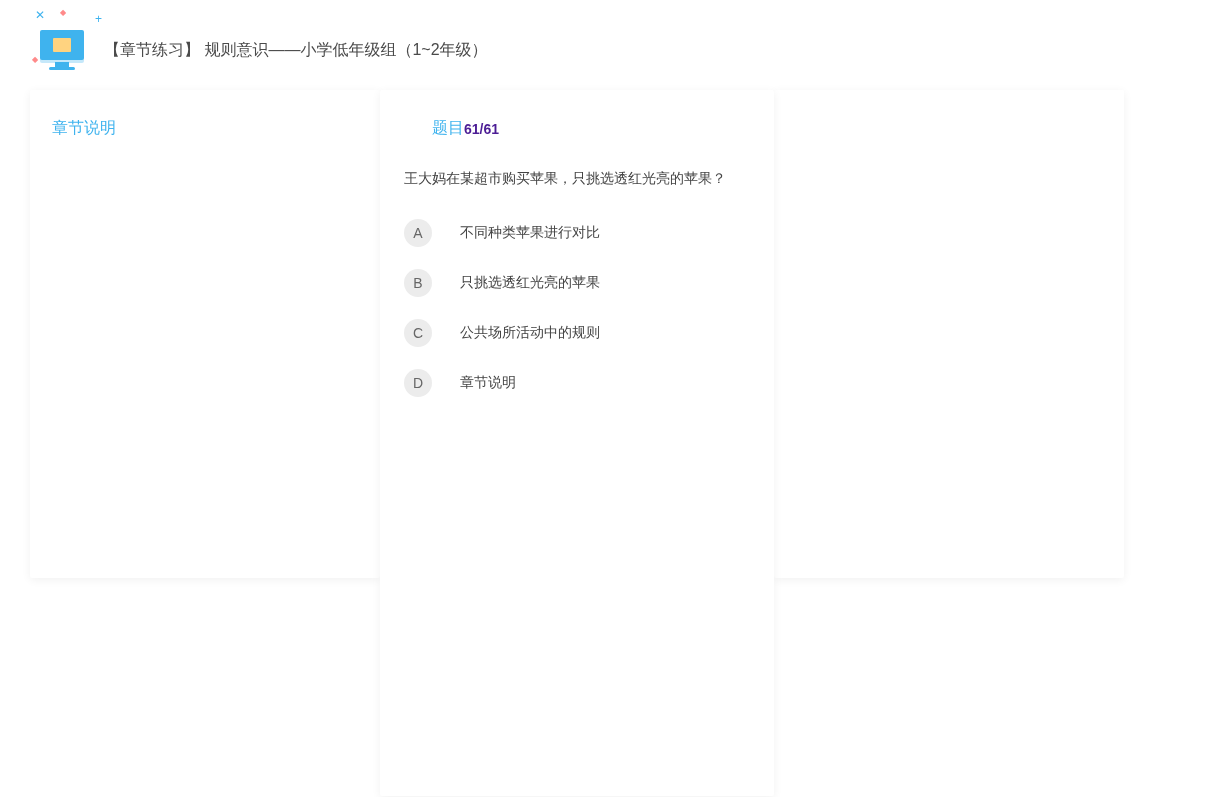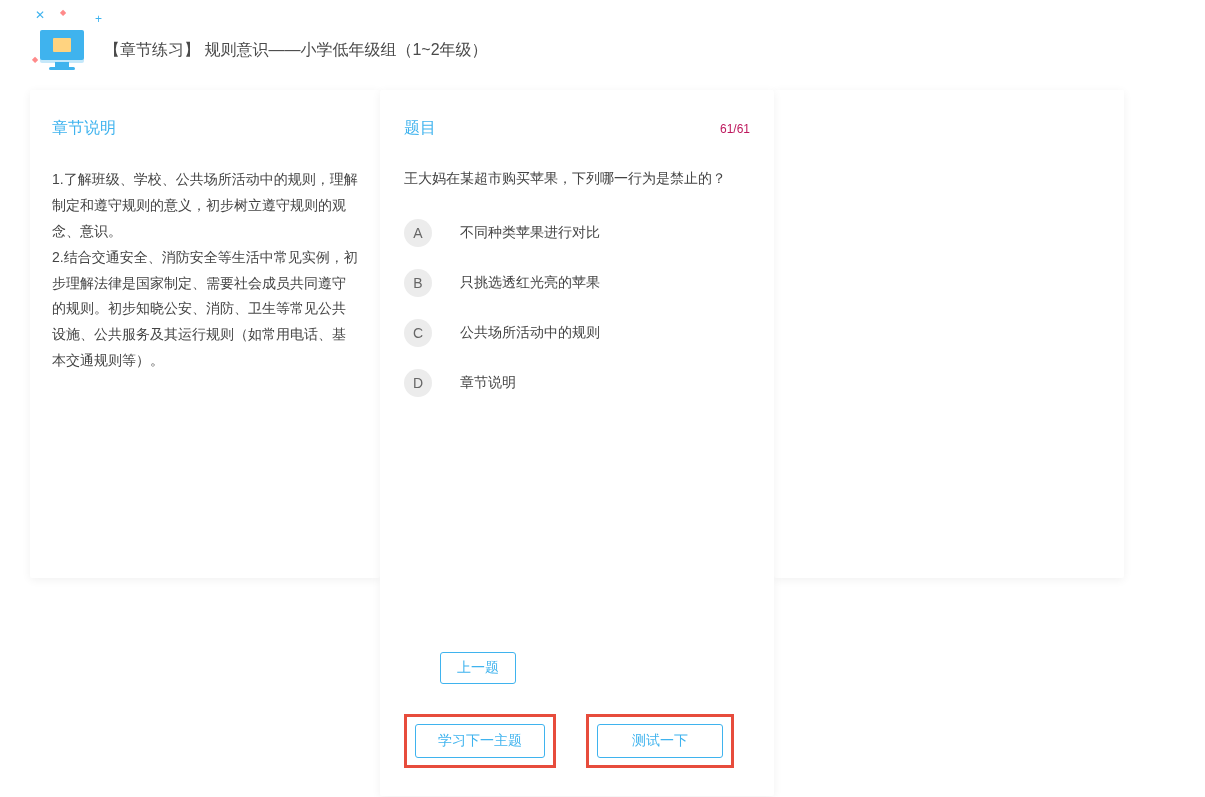--- a/index.html
+++ b/index.html
@@ -118,32 +118,33 @@
       font-size: 16px;
       margin-bottom: 28px;
     }
     .description {
       color: #444;
       font-size: 14px;
       line-height: 1.85;
     }
     .question-header {
       display: flex;
-      justify-content: space-between;
+      justify-content: flex-start;
       align-items: center;
       margin-bottom: 28px;
+      margin-left: 28px;
     }
     .question-title {
       color: #3fb3ee;
       font-size: 16px;
     }
     .progress {
-      color: #be185d;
-      font-size: 12px;
-      font-weight: normal;
+      color: #4c1d95;
+      font-size: 14px;
+      font-weight: bold;
     }
     .question-text {
       color: #444;
       font-size: 14px;
       line-height: 1.6;
       margin-bottom: 30px;
     }
     .option-row {
       display: flex;
       align-items: center;
@@ -217,58 +218,43 @@
     <div class="monitor-stand"></div>
     <div class="monitor-base"></div>
   </div>
   <h1 class="page-title">【章节练习】 规则意识——小学低年级组（1~2年级）</h1>
 </div>
 
 <div class="content">
 
   <div class="panel left-panel">
     <div class="section-title">章节说明</div>
-    <div class="description" style="white-space:pre-line">1.了解班级、学校、公共场所活动中的规则，理解制定和遵守规则的意义，初步树立遵守规则的观念、意识。
-2.结合交通安全、消防安全等生活中常见实例，初步理解法律是国家制定、需要社会成员共同遵守的规则。初步知晓公安、消防、卫生等常见公共设施、公共服务及其运行规则（如常用电话、基本交通规则等）。</div>
   </div>
 
   <div class="panel center-panel">
     <div class="question-header">
       <div class="question-title">题目</div>
       <div class="progress">61/61</div>
     </div>
-    <div class="question-text">王大妈在某超市购买苹果，下列哪一行为是禁止的？</div>
+    <div class="question-text">王大妈在某超市购买苹果，只挑选透红光亮的苹果？</div>
 
     <div class="option-row">
       <div class="option-letter">A</div>
       <div class="option-text">不同种类苹果进行对比</div>
     </div>
     <div class="option-row">
       <div class="option-letter">B</div>
       <div class="option-text">只挑选透红光亮的苹果</div>
     </div>
     <div class="option-row">
       <div class="option-letter">C</div>
       <div class="option-text">公共场所活动中的规则</div>
     </div>
     <div class="option-row">
       <div class="option-letter">D</div>
       <div class="option-text">章节说明</div>
     </div>
 
-    <div class="button-area">
-      <div class="prev-row">
-        <button class="btn">上一题</button>
-      </div>
-      <div class="highlight-row">
-        <div class="highlight-box">
-          <button class="btn btn-wide">学习下一主题</button>
-        </div>
-        <div class="highlight-box">
-          <button class="btn btn-wide" style="padding:7px 34px">测试一下</button>
-        </div>
-      </div>
-    </div>
   </div>
 
   <div class="panel right-panel"></div>
 
 </div>
 
 </body></html>

